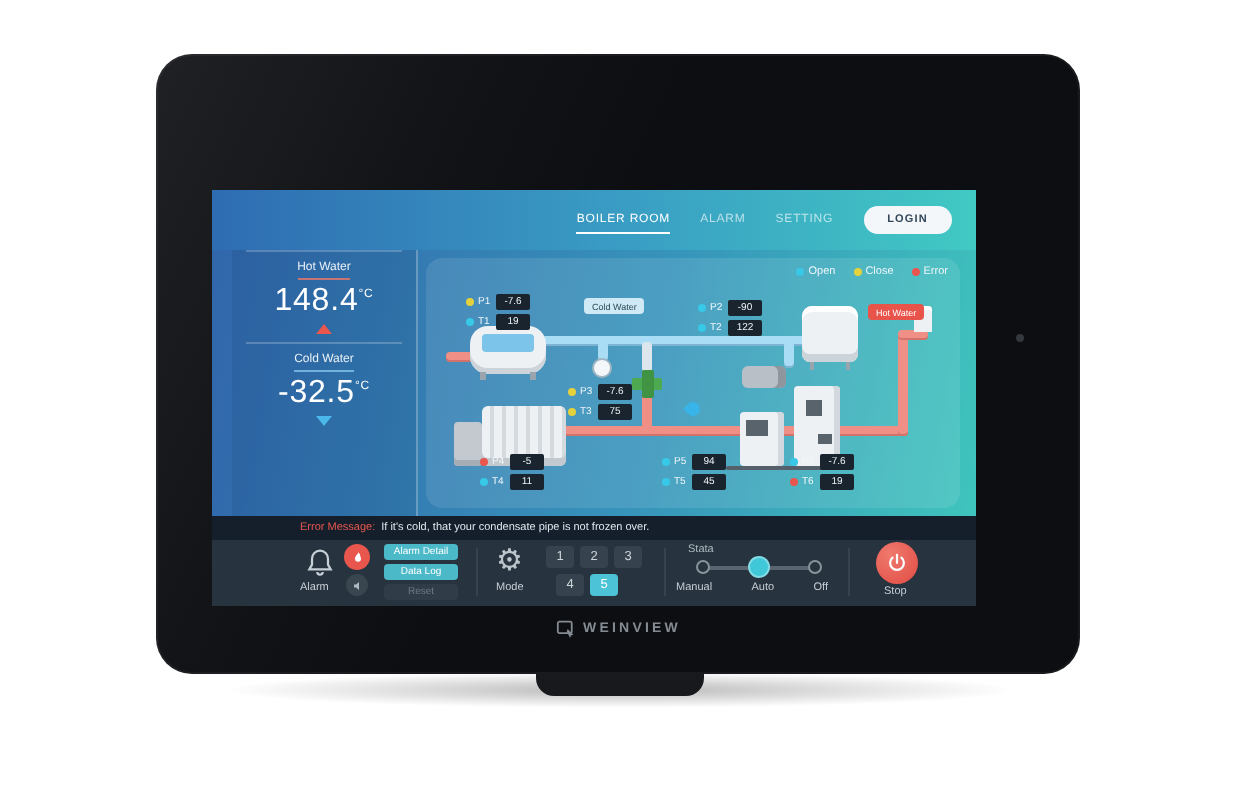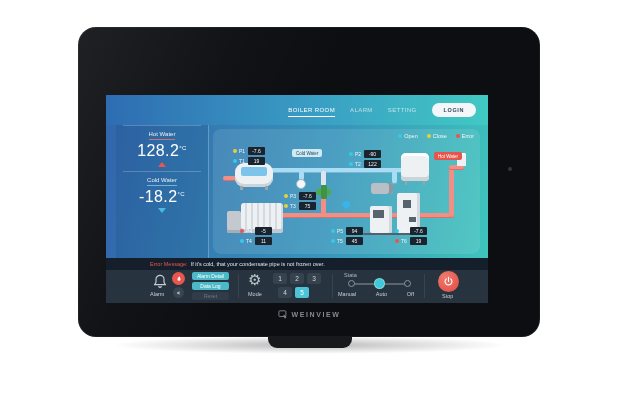--- a/index.html
+++ b/index.html
@@ -160,27 +160,27 @@
             <button class="login">LOGIN</button>
         </div>
       </div>
 
       <div class="bodyarea">
 
         <div class="sidebar">
           <div class="sb-div"></div>
           <div class="sb-sec">
             <div class="temp-lbl hot">Hot Water</div>
-            <div class="temp-val"><span>128.2</span><sup>°C</sup></div>
+            <div class="temp-val"><span>148.4</span><sup>°C</sup></div>
             <div class="tri-up"></div>
           </div>
           <div class="sb-div"></div>
           <div class="sb-sec">
             <div class="temp-lbl cold">Cold Water</div>
-            <div class="temp-val"><span>-18.2</span><sup>°C</sup></div>
+            <div class="temp-val"><span>-32.5</span><sup>°C</sup></div>
             <div class="tri-down"></div>
           </div>
         </div>
 
         <div class="panel">
           <div class="legend">
               <span class="lg-item">
                 <i class="dot" style="background: rgb(56, 200, 232);"></i>
                 <span>Open</span>
               </span>

